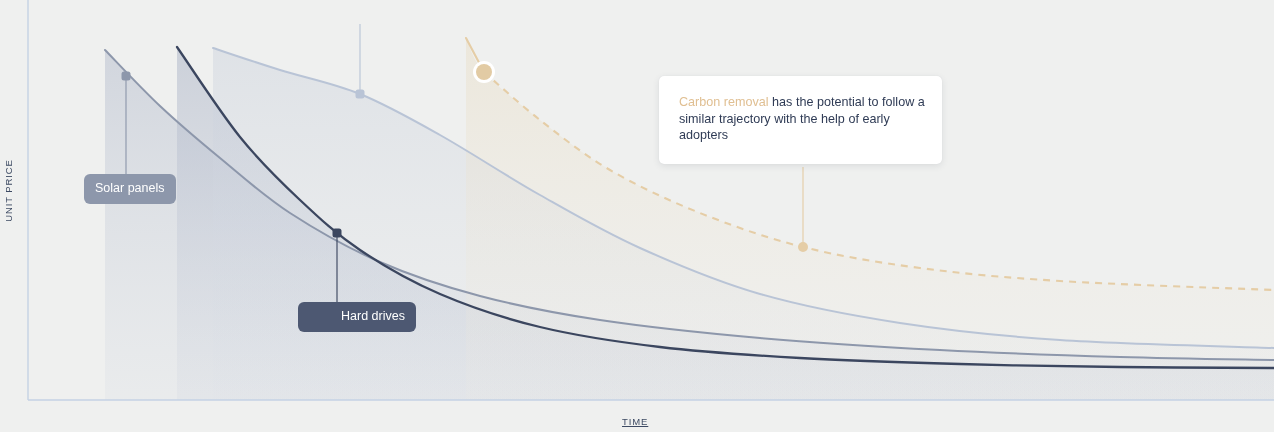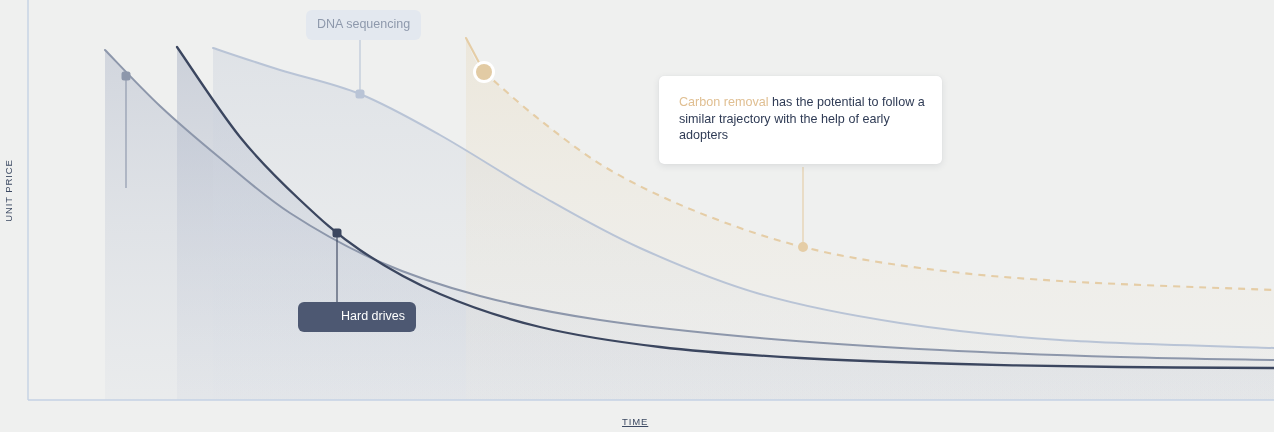--- a/index.html
+++ b/index.html
@@ -154,22 +154,22 @@
         <circle cx="484" cy="72" r="11" fill="#ffffff"></circle>
         <circle cx="484" cy="72" r="8" fill="#e2cba4"></circle>
         <circle cx="803" cy="247" r="5" fill="#e5cda6"></circle>
       </g>
   </svg>
 
   <div class="axis-title" id="y-axis-title">UNIT PRICE</div>
 
   <div class="axis-title" id="x-axis-title">TIME</div>
 
-  <div class="badge" id="badge-dna">DNA sequencing</div>
 
+  <div class="badge" id="badge-solar">Solar panels</div>
 
   <div class="badge" id="badge-hard">Hard drives</div>
 
   <div id="callout">
     <p id="callout-text"><span id="callout-highlight">Carbon removal</span><span id="callout-body"> has the potential to follow a similar trajectory with the help of early adopters</span></p>
   </div>
 
 </div>
 
 </body></html>

